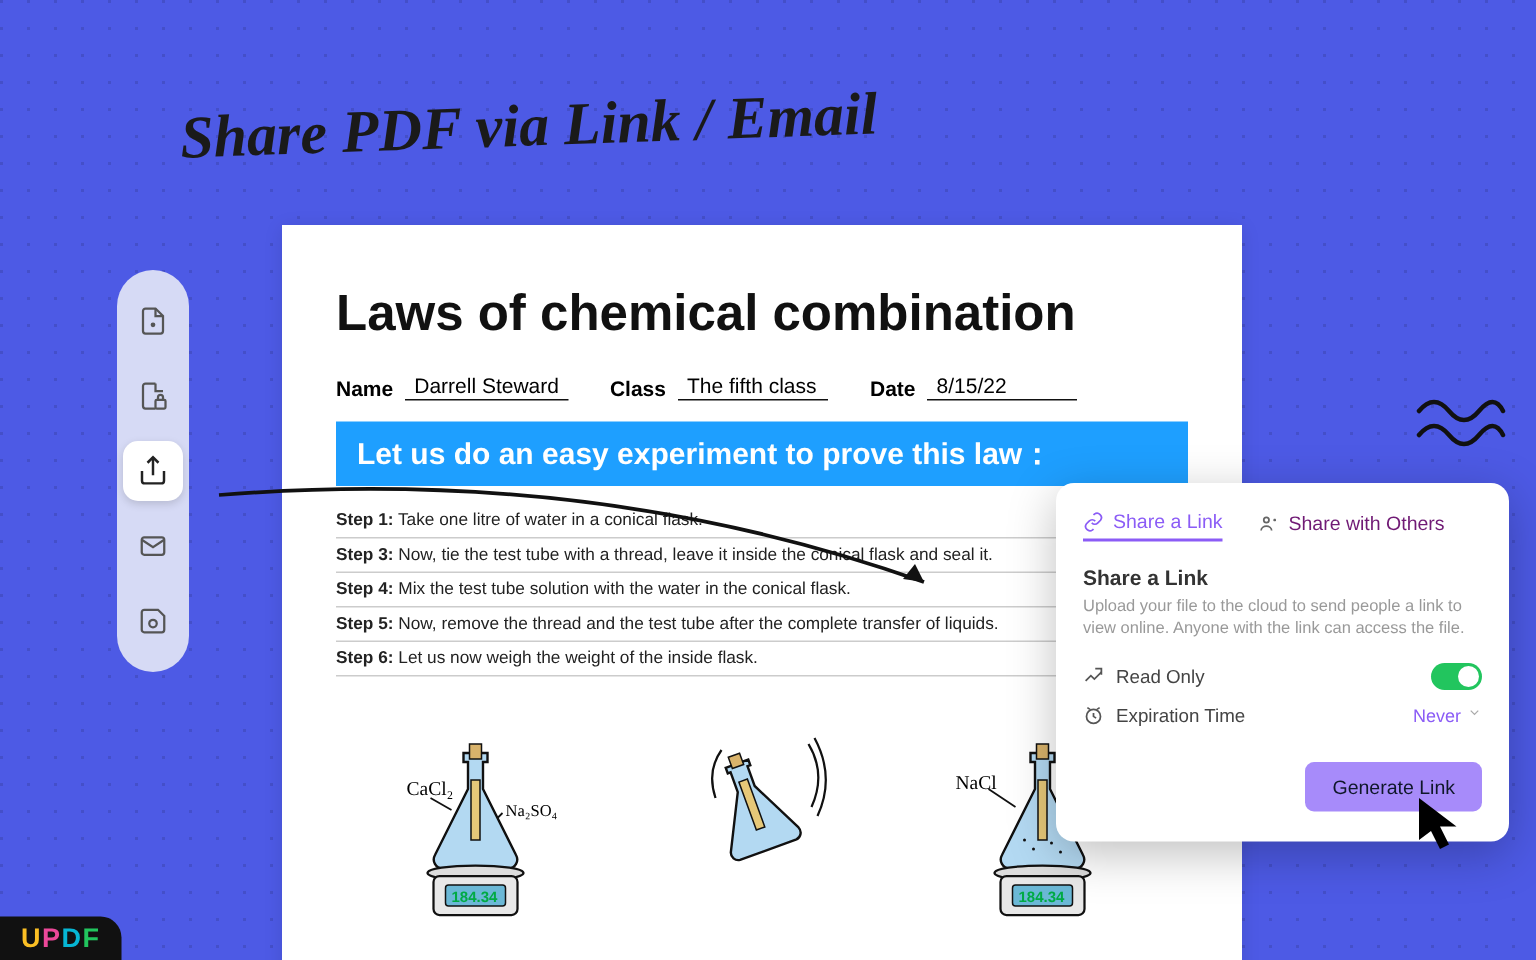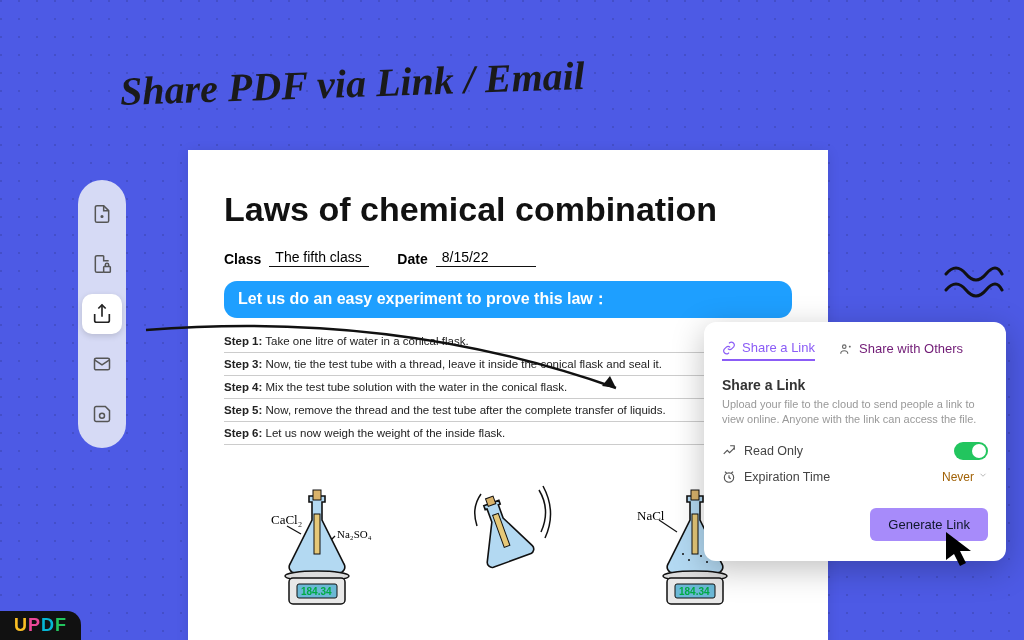--- a/index.html
+++ b/index.html
@@ -78,23 +78,22 @@
   font-size: 14px;
 }
 .meta .field { display: flex; gap: 8px; align-items: flex-end; }
 .meta .label { font-weight: 600; }
 .meta .value { border-bottom: 1.5px solid #111; min-width: 100px; padding: 0 6px 1px; }
 .banner {
   background: #1e9fff;
   color: #fff;
   font-weight: 700;
   padding: 8px 14px;
-  font-size: 16px;
+  font-size: 20px;
   margin-bottom: 12px;
-  border-radius: 13px;
 }
 .step {
   font-size: 11.5px;
   padding: 5px 0;
   border-bottom: 1px solid #ccc;
   color: #222;
 }
 .step b { font-weight: 700; }
 .illus {
   margin-top: 18px;
@@ -126,21 +125,21 @@
 .panel-heading { font-size: 14px; font-weight: 600; margin-bottom: 4px; color: #333;}
 .panel-desc { font-size: 11px; color: #999; line-height: 1.4; margin-bottom: 14px;}
 .switch-row { display: flex; justify-content: space-between; align-items: center; font-size: 12.5px; color: #444; margin: 10px 0;}
 .switch-row .left { display: flex; align-items: center; gap: 8px; }
 .toggle {
   width: 34px; height: 18px; border-radius: 10px; background: #22c55e; position: relative;
 }
 .toggle::after {
   content: ""; position: absolute; width: 14px; height: 14px; background: #fff; border-radius: 50%; top: 2px; right: 2px;
 }
-.dim { color: #a16207; font-size: 12px; display:flex; align-items:flex-start; gap:4px;}
+.dim { color: #8b5cf6; font-size: 12px; display:flex; align-items:flex-start; gap:4px;}
 .gen-btn {
   margin-top: 14px;
   background: #a78bfa;
   color: #0f172a;
   border: none;
   padding: 9px 18px;
   font-size: 13px;
   border-radius: 6px;
   float: right;
   cursor: pointer;
@@ -210,20 +209,24 @@
     <svg width="20" height="20" viewBox="0 0 24 24" fill="none" stroke="currentColor" stroke-width="1.8">
         <path d="M19 21H5a2 2 0 0 1-2-2V5a2 2 0 0 1 2-2h11l5 5v11a2 2 0 0 1-2 2z"></path>
         <circle cx="12" cy="14" r="3"></circle>
       </svg>
   </div>
 </div>
 
 <div class="doc">
   <div class="doc-title">Laws of chemical combination</div>
   <div class="meta">
+    <div class="field">
+      <span class="label">Name</span>
+      <span class="value">Darrell Steward</span>
+    </div>
     <div class="field">
       <span class="label">Class</span>
       <span class="value">The fifth class</span>
     </div>
     <div class="field">
       <span class="label">Date</span>
       <span class="value">8/15/22</span>
     </div>
   </div>
   <div class="banner">Let us do an easy experiment to prove this law：</div>

